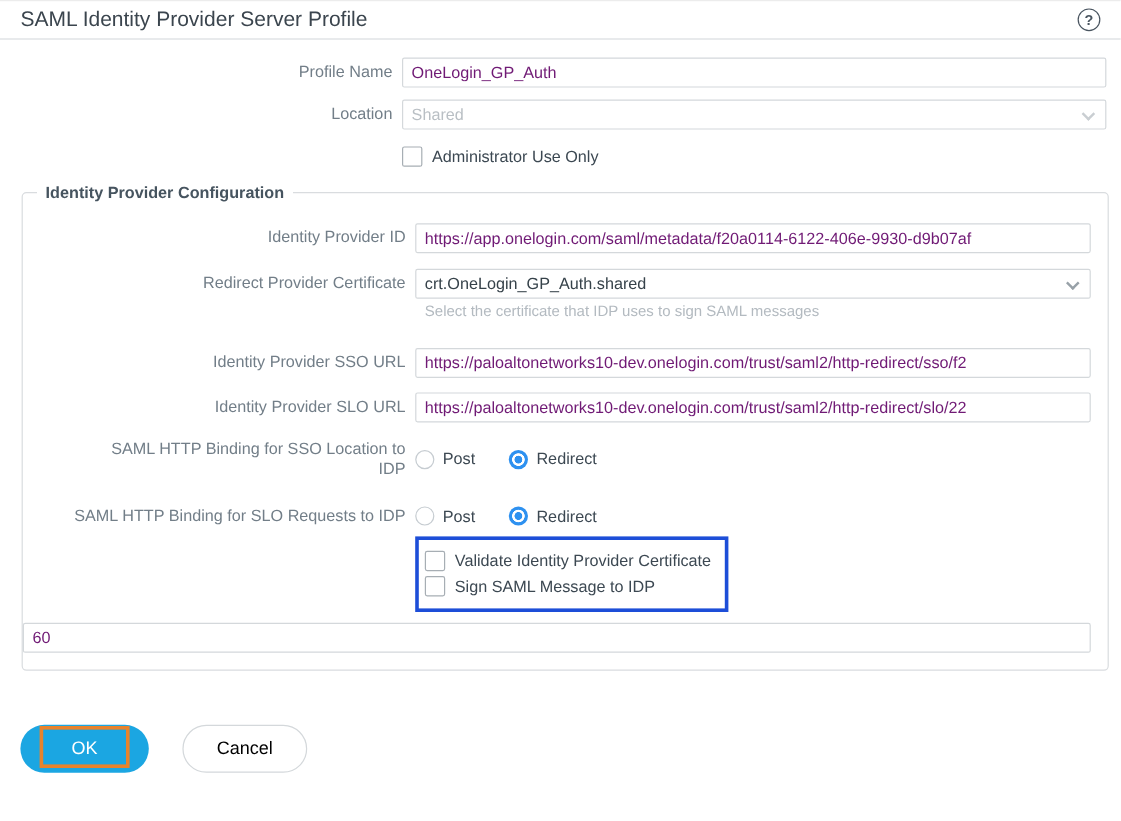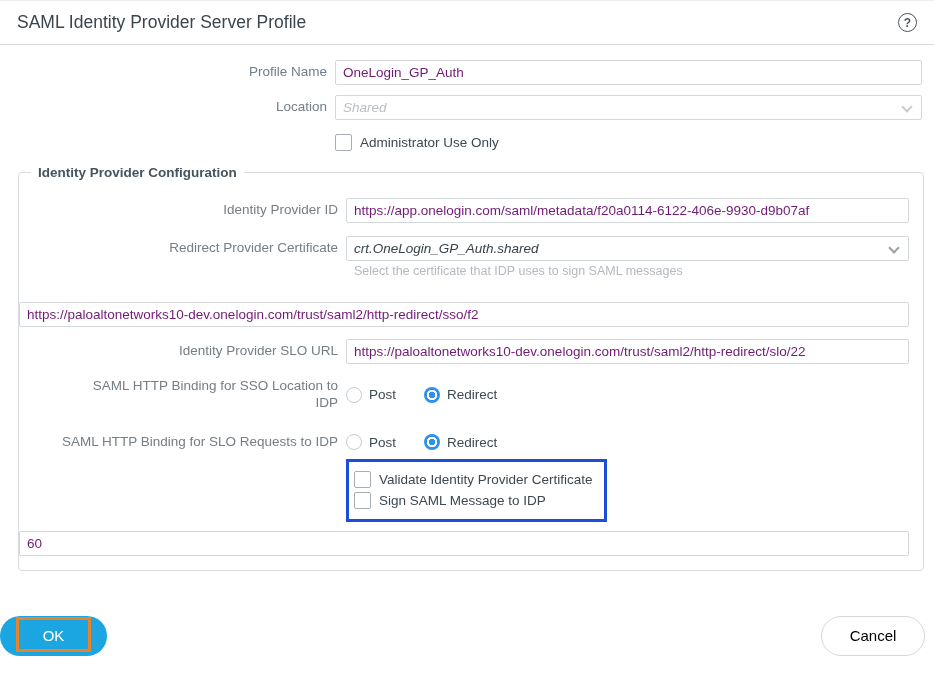--- a/index.html
+++ b/index.html
@@ -1,40 +1,40 @@
 <!DOCTYPE html>
 <html><head>
 <meta charset="utf-8">
 <style>
   * { box-sizing: border-box; margin: 0; padding: 0; }
   html,body { width: 934px; height: 684px; background:#fff; overflow:hidden;
     font-family:"Liberation Sans","DejaVu Sans",sans-serif; }
   .dialog { width:934px; height:684px; background:#fff; border-top:1px solid #ececec; }
 
   
-  .hdr { height:44px; display:flex; align-items:center; justify-content:space-between;
+  .hdr { height:32px; display:flex; align-items:center; justify-content:space-between;
     padding:0 17px; border-bottom:1px solid #d9dcdf; }
   .hdr-title { font-size:17.5px; color:#3b454e; }
   .help { width:19px; height:19px; border:1.6px solid #4a5560; border-radius:50%;
     display:flex; align-items:center; justify-content:center; font-size:12px;
     font-weight:bold; color:#4a5560; cursor:pointer; }
 
   
   .row { display:flex; align-items:center; }
   .lbl { flex:0 0 335px; text-align:right; padding-right:8px; font-size:13.5px;
     color:#727e88; line-height:1.25; }
   .ctrl { flex:1; display:flex; align-items:center; margin-right:12px; position:relative; }
 
   input.txt { width:100%; height:25px; border:1px solid #d4d8db; border-radius:2px;
     padding:0 7px; font-size:13.5px; color:#701a75; outline:none;
     font-family:"Liberation Sans","DejaVu Sans",sans-serif; }
 
   .selbox { position:relative; display:flex; align-items:center; width:100%; height:25px;
     border:1px solid #d4d8db; border-radius:2px; padding:0 26px 0 7px; background:#fff;
-    font-size:13.5px; color:#36424a; cursor:pointer; overflow:hidden; white-space:nowrap;font-style:italic; }
+    font-size:13.5px; color:#36424a; cursor:pointer; overflow:hidden; white-space:nowrap; }
   .selbox.disabled { color:#b9bfc4; cursor:default; }
   .chev { position:absolute; right:10px; top:7px; width:8px; height:8px;
     border-right:2px solid #98a1a8; border-bottom:2px solid #98a1a8;
     transform:rotate(45deg); }
   .selbox.disabled .chev { border-color:#c9ced2; }
 
   .cb { width:17px; height:17px; border:1px solid #a7aeb4; border-radius:2px;
     background:#fff; flex:0 0 17px; cursor:pointer; }
   .cb-label { font-size:13.5px; color:#3c4852; margin-left:8px; white-space:nowrap; }
 
@@ -65,22 +65,22 @@
   .row-ssobind { margin-top:14px; align-items:center; }
   .row-ssobind .lbl span { display:inline-block; max-width:252px; text-align:right; }
   .row-slobind { margin-top:22px; }
   .row-slobind .lbl { white-space:nowrap; direction:rtl; }
   .row-hl { margin-top:8px; }
   .hl-box { border:3px solid #1d4ed8; padding:5px 11px 6px 5px; width:fit-content; }
   .cb-row { display:flex; align-items:center; margin:4px 0; }
   .row-skew { margin-top:9px; }
 
   
-  .footer { display:flex; justify-content:space-between; align-items:center; gap:4px;
-    margin:45px 9px 0 0; }
+  .footer { display:flex; justify-content:flex-start; align-items:center; gap:28px;
+    margin:45px 9px 0 0;padding-left:17px; }
   .btn { height:40px; border-radius:20px; font-size:15px; display:flex;
     align-items:center; justify-content:center; cursor:pointer; position:relative;
     font-family:"Liberation Sans","DejaVu Sans",sans-serif; }
   .btn-ok { width:107px; background:#1ba6e2; color:#fff; border:none; }
   .ok-hl { position:absolute; left:16px; right:16px; top:1px; bottom:4px;
     border:3px solid #e8832c; pointer-events:none; }
   .btn-cancel { width:104px; background:#fff; color:#000000; border:1px solid #d4d8db; }
 </style>
 </head>
 <body>
@@ -132,20 +132,21 @@
       <div class="ctrl">
         <div class="selbox">
           <span>crt.OneLogin_GP_Auth.shared</span>
           <span class="chev"></span>
         </div>
       </div>
     </div>
     <div class="hint">Select the certificate that IDP uses to sign SAML messages</div>
 
     <div class="row fs-row row-sso">
+      <div class="lbl">Identity Provider SSO URL</div>
       <div class="ctrl">
         <input class="txt" type="text" value="https://paloaltonetworks10-dev.onelogin.com/trust/saml2/http-redirect/sso/f2" style="">
       </div>
     </div>
 
     <div class="row fs-row row-slo">
       <div class="lbl">Identity Provider SLO URL</div>
       <div class="ctrl">
         <input class="txt" type="text" value="https://paloaltonetworks10-dev.onelogin.com/trust/saml2/http-redirect/slo/22" style="">
       </div>

